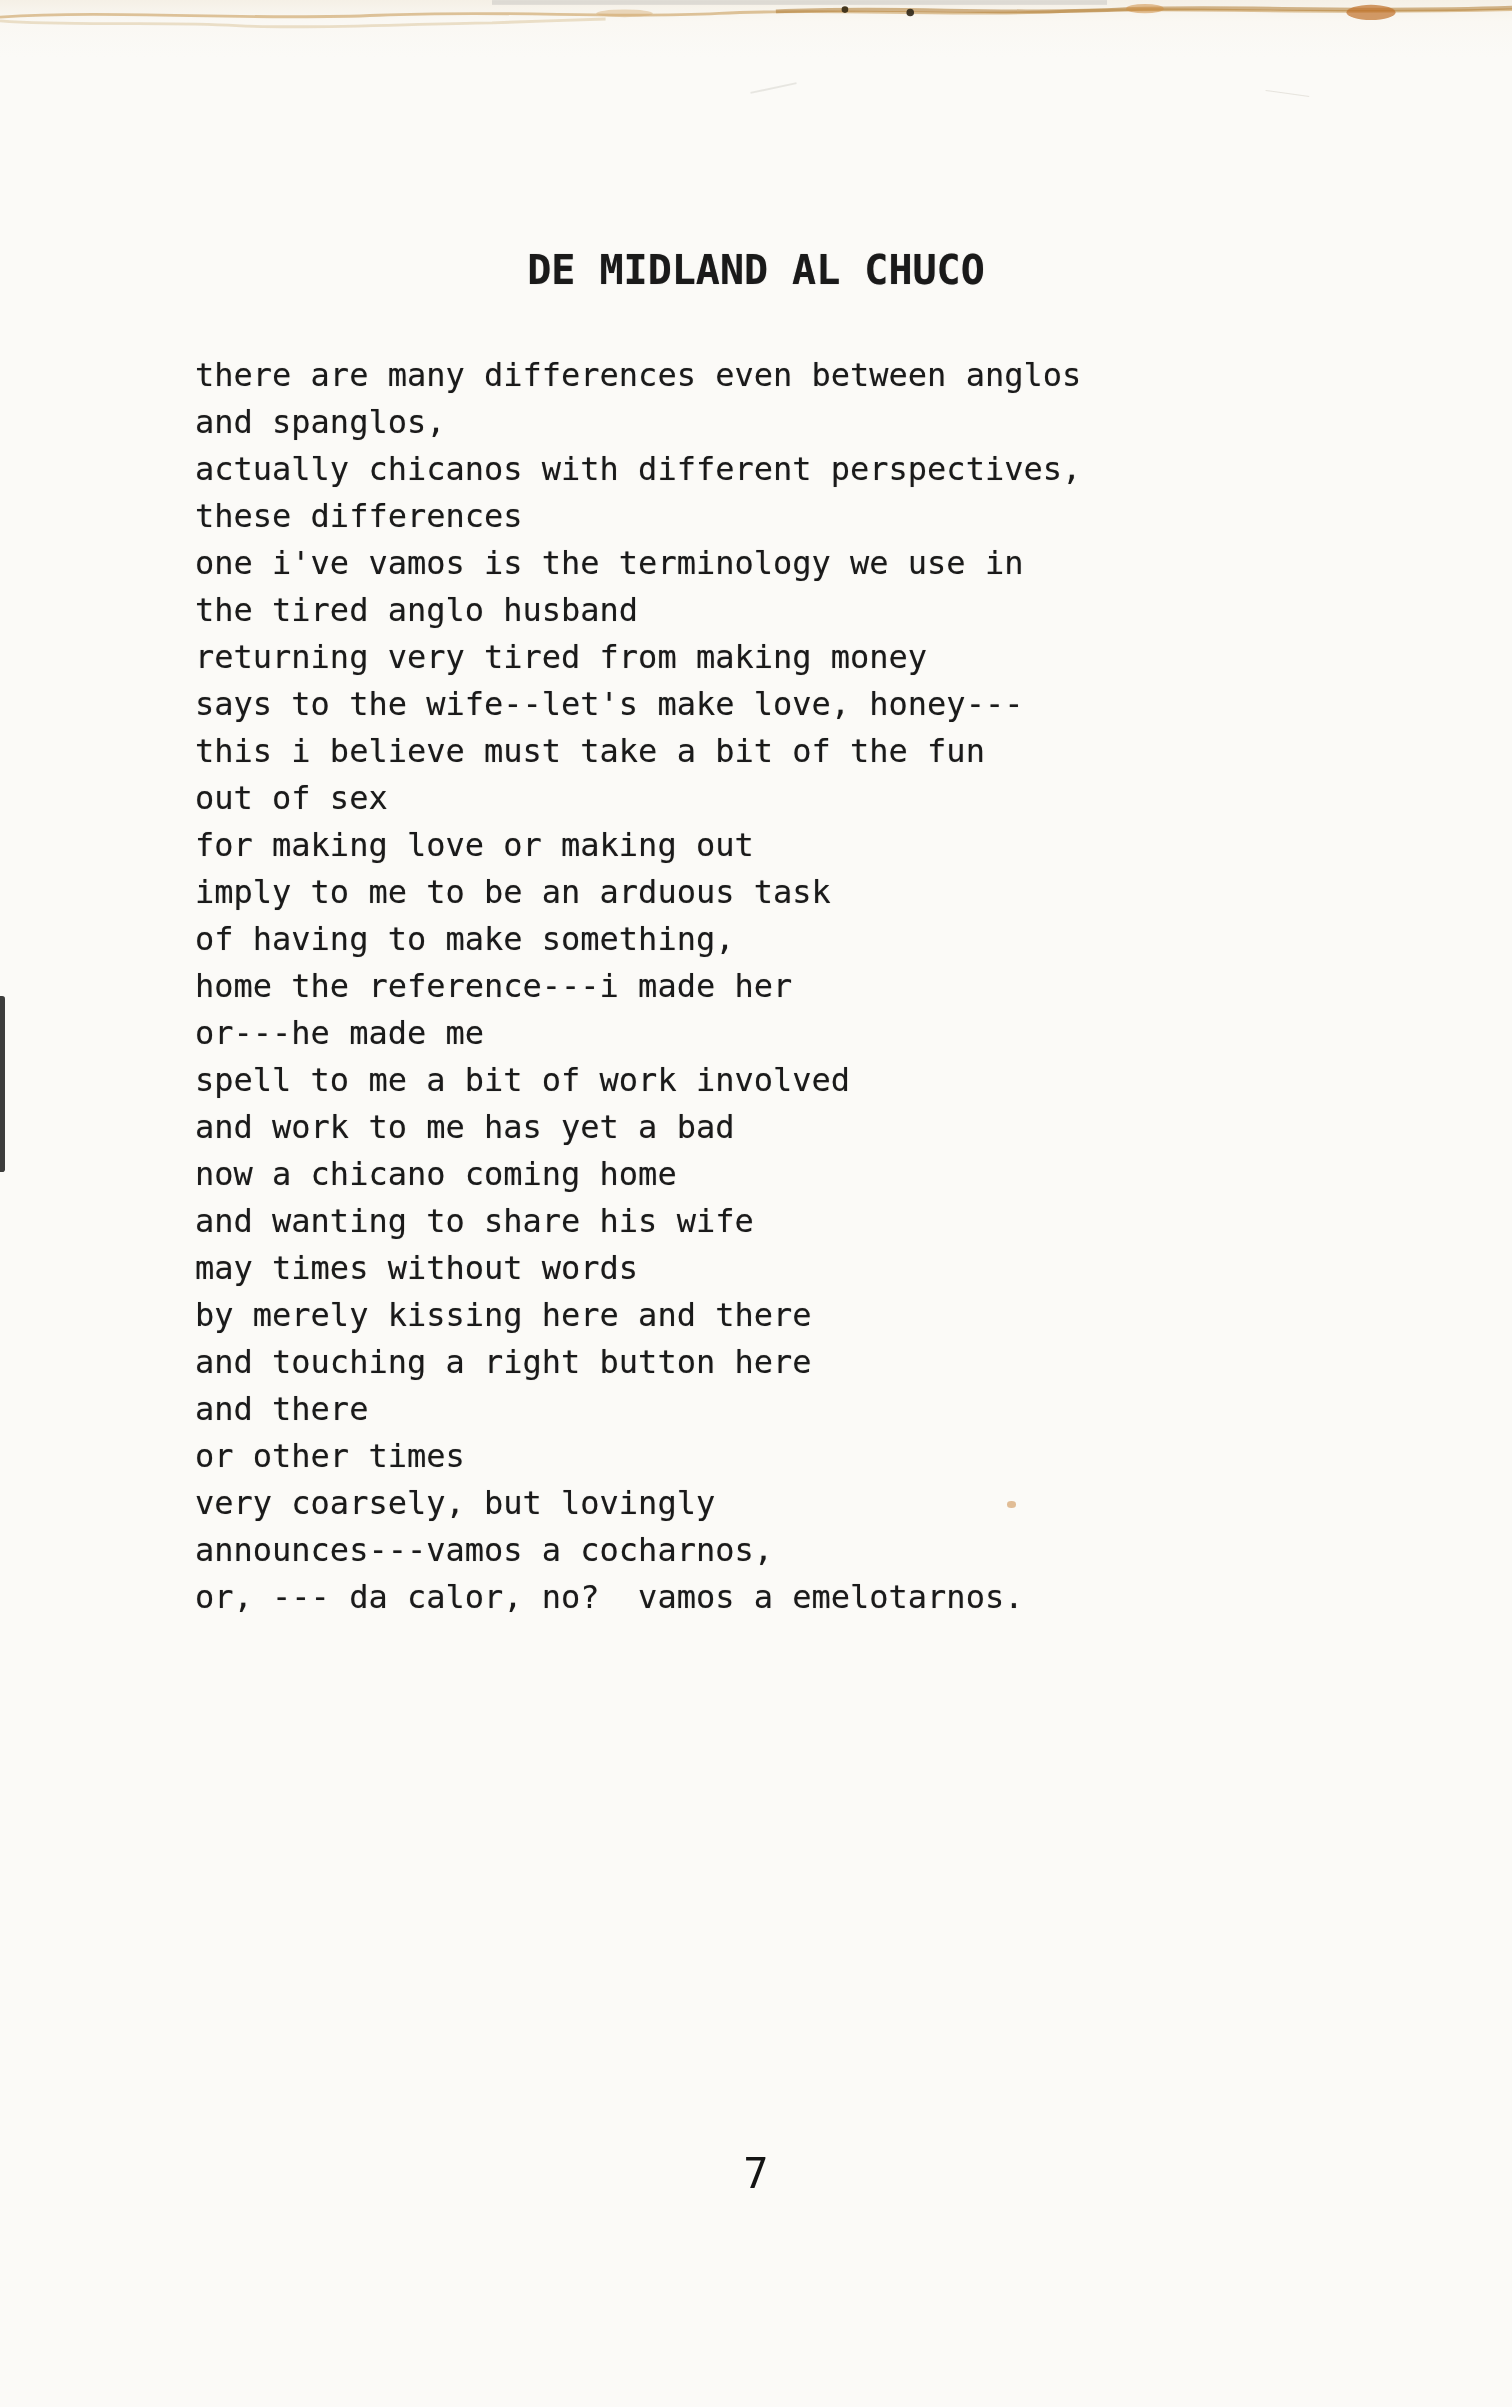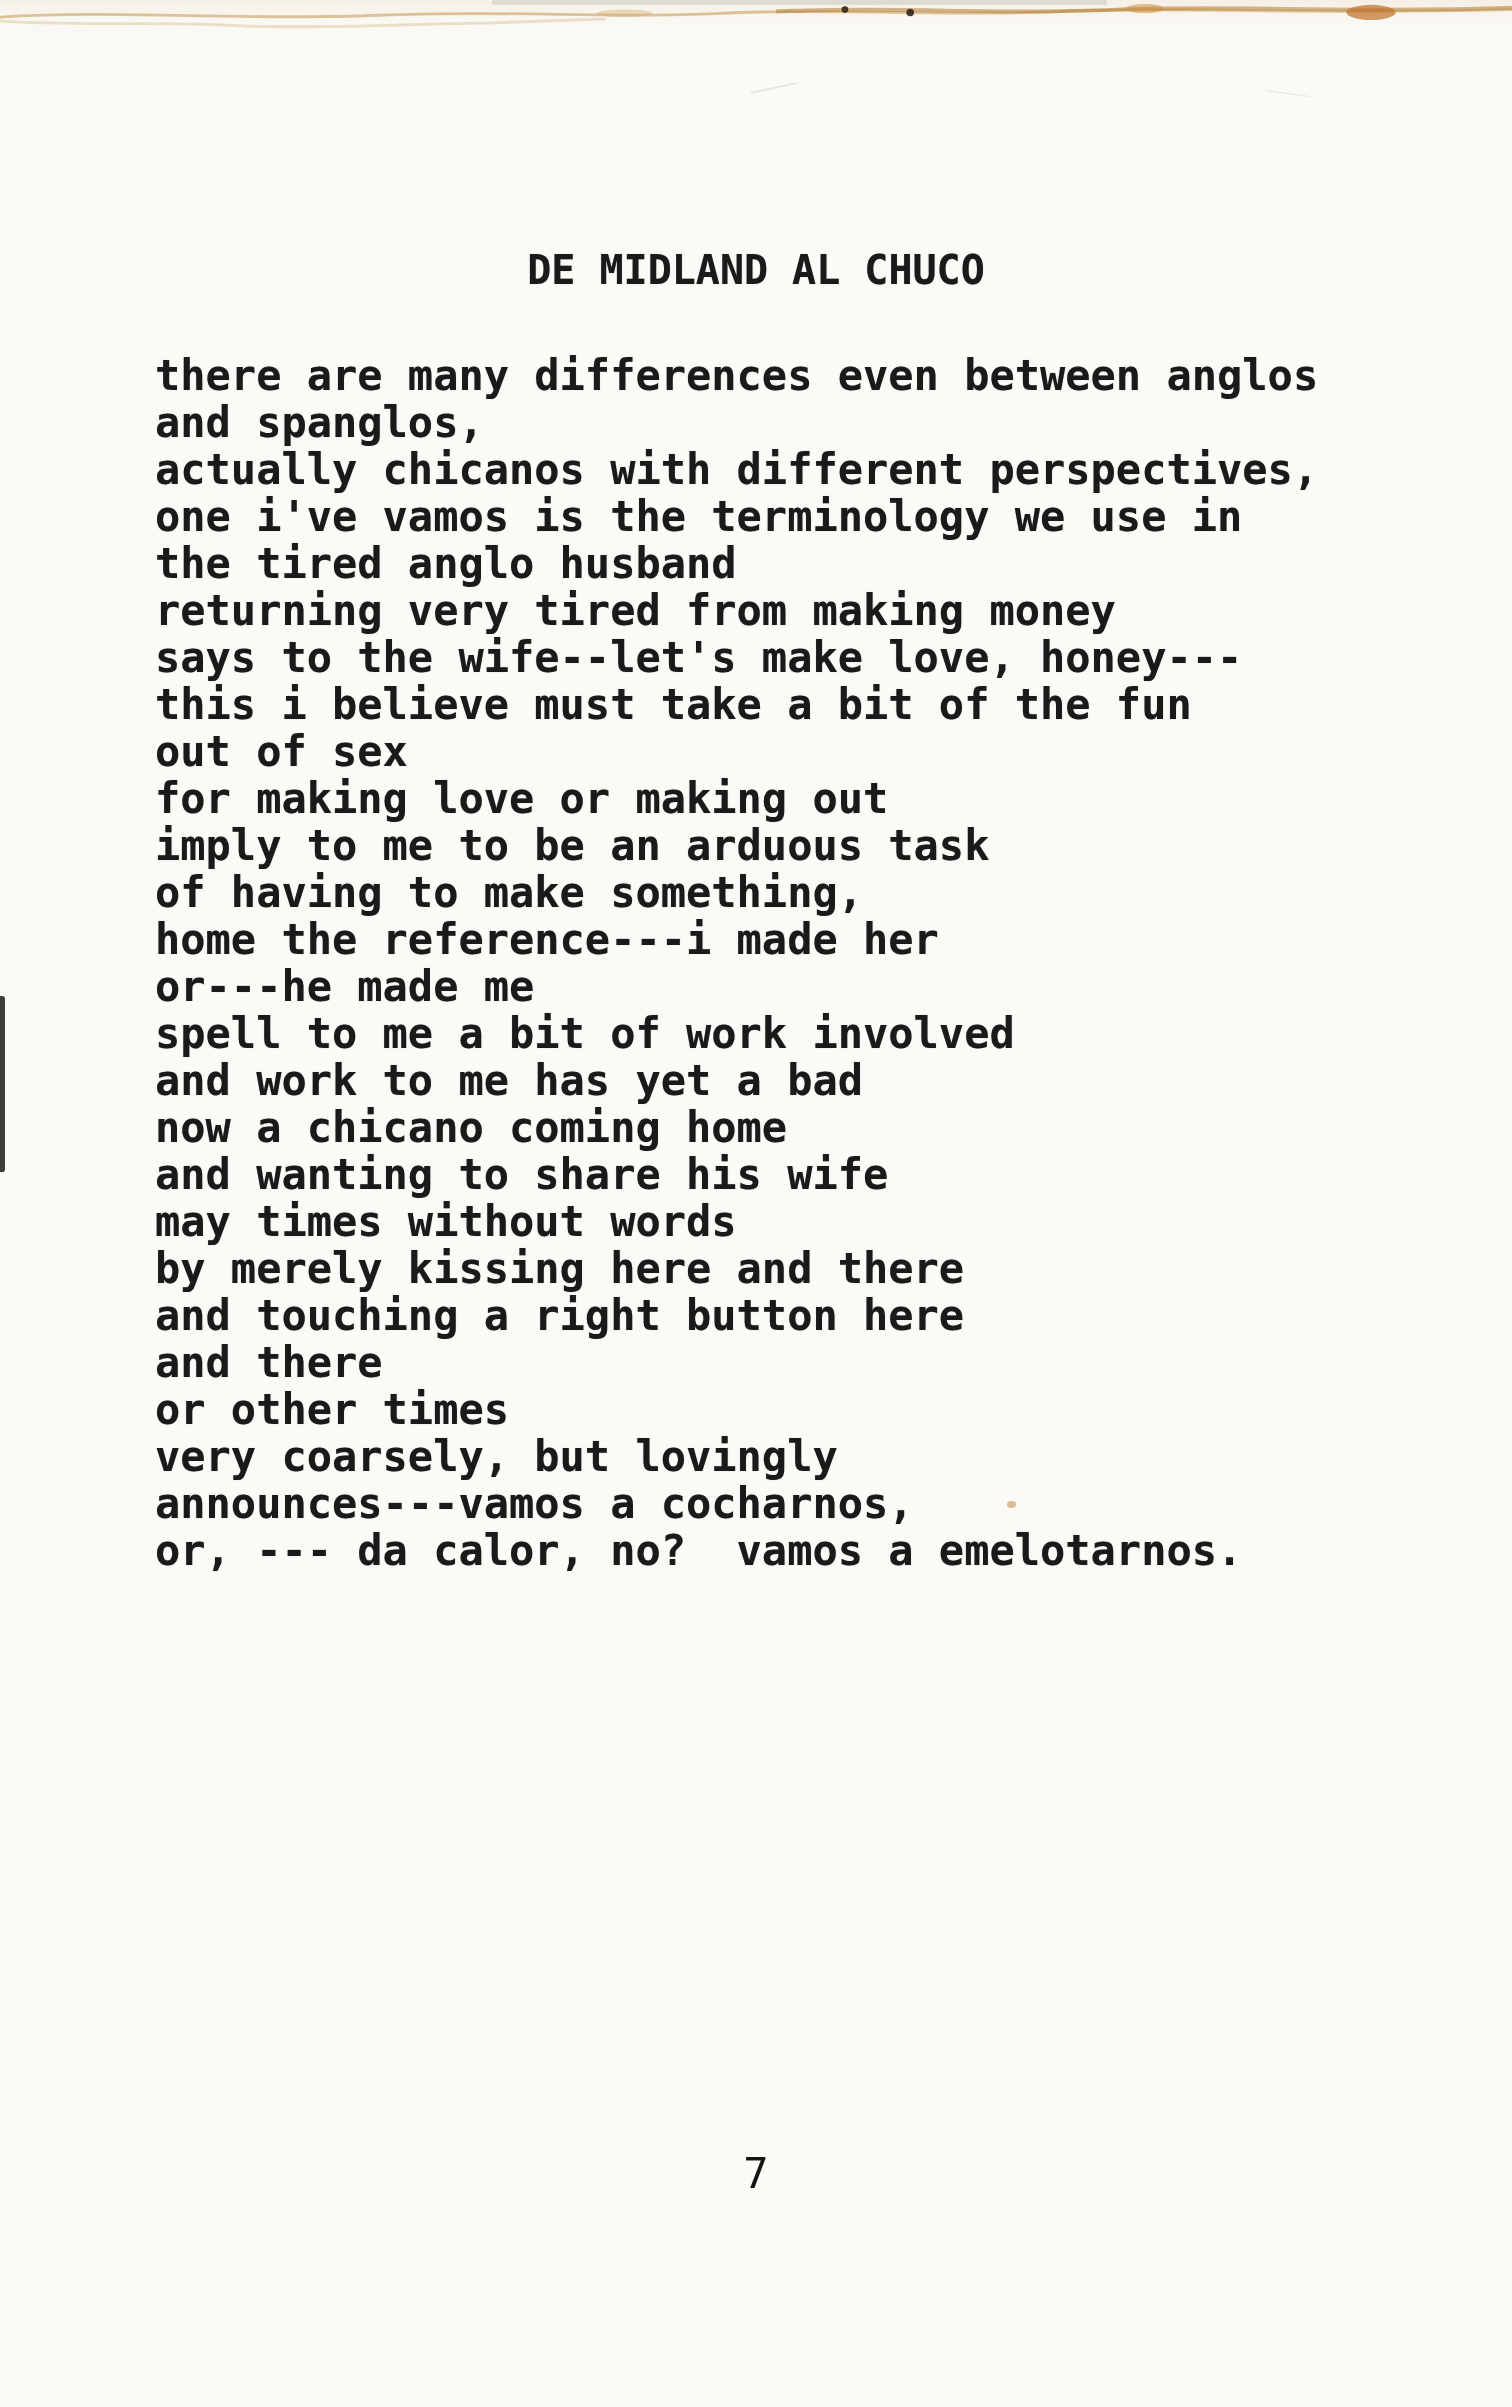--- a/index.html
+++ b/index.html
@@ -47,23 +47,24 @@
     letter-spacing:0;
     color:var(--ink);
     white-space:pre;
     text-shadow:0 0 0.9px rgba(20,20,20,.45);
   }
   .poem{
     position:absolute;left:155px;top:352px;
     color:var(--ink);
   }
   .line{
-    font-size:42px;line-height:47px;font-weight:700;
+    font-size:32px;line-height:47px;font-weight:400;
     white-space:pre;
     text-shadow:0 0 0.9px rgba(20,20,20,.4);
+    margin-left:40px;
   }
   .page-number{
     position:absolute;left:0;right:0;top:2150px;
     text-align:center;
     font-size:42px;line-height:47px;font-weight:400;
     color:#141414;
   }
 </style>
 </head>
 <body>
@@ -86,20 +87,21 @@
   <div class="speck-orange"></div>
   <div class="speck-gray"></div>
   <div class="speck-faint"></div>
 
   <h1 class="title">DE MIDLAND AL CHUCO</h1>
 
   <div class="poem">
     <div class="line">there are many differences even between anglos</div>
     <div class="line">and spanglos,</div>
     <div class="line">actually chicanos with different perspectives,</div>
+    <div class="line">these differences</div>
     <div class="line">one i've vamos is the terminology we use in</div>
     <div class="line">the tired anglo husband</div>
     <div class="line">returning very tired from making money</div>
     <div class="line">says to the wife--let's make love, honey---</div>
     <div class="line">this i believe must take a bit of the fun</div>
     <div class="line">out of sex</div>
     <div class="line">for making love or making out</div>
     <div class="line">imply to me to be an arduous task</div>
     <div class="line">of having to make something,</div>
     <div class="line">home the reference---i made her</div>

